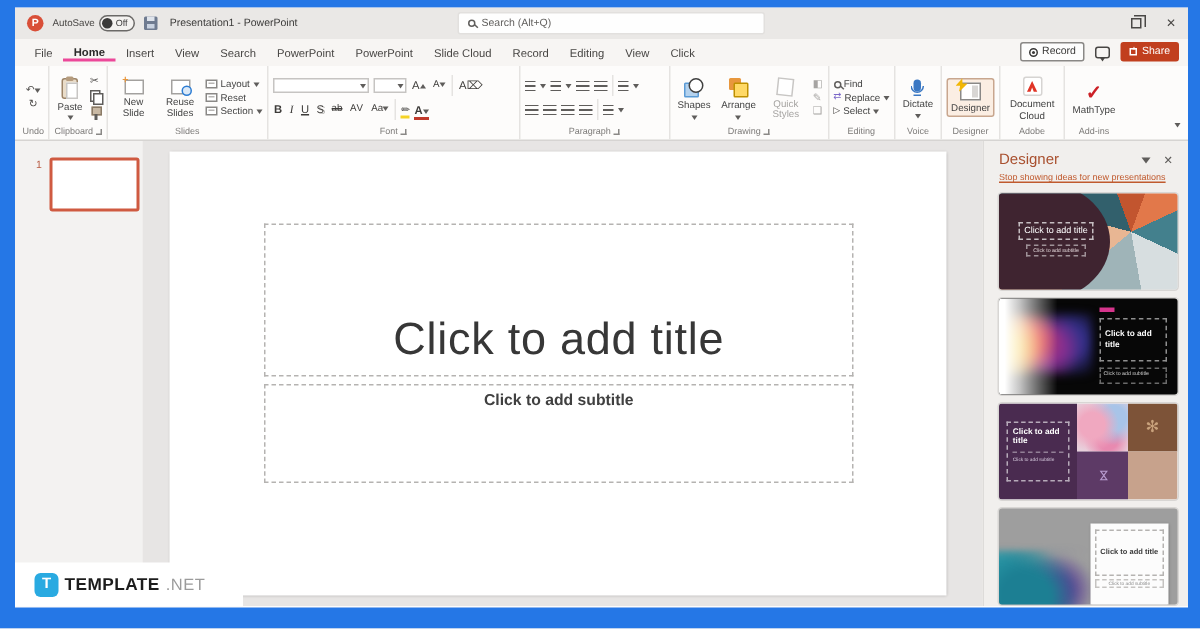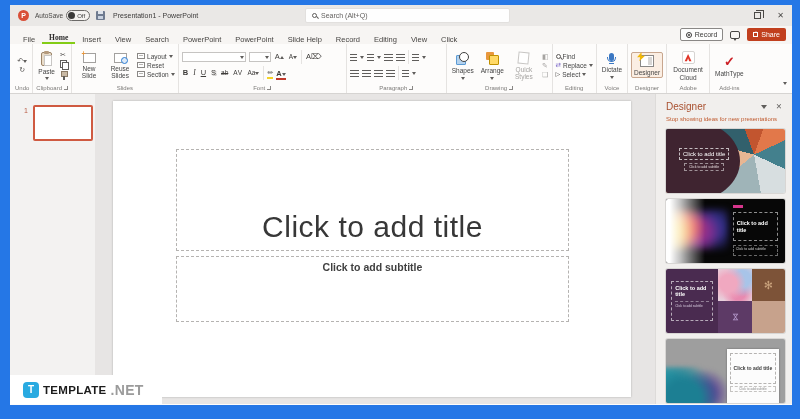--- a/index.html
+++ b/index.html
@@ -21,23 +21,23 @@
   .doc-title { font-size:7px; color:#3b3a39; margin-left:2px; }
   .searchbox { position:absolute; left:295px; top:3px; width:205px; height:15px; background:#fefefe; border:1px solid #e2e0de; border-radius:2px; display:flex; align-items:center; gap:4px; padding-left:6px; font-size:7px; color:#615f5d; }
   .mag { width:5px; height:5px; border:1px solid #5f5d5b; border-radius:50%; position:relative; flex:none; }
   .mag:after { content:""; position:absolute; width:3px; height:1px; background:#5f5d5b; right:-3px; bottom:-1px; transform:rotate(45deg); }
   .winctl { position:absolute; right:8px; top:0; height:21px; display:flex; align-items:center; gap:16px; }
   .restore { width:7px; height:7px; border:1px solid #4a4846; position:relative; }
   .restore:before { content:""; position:absolute; left:1px; top:-3px; width:7px; height:7px; border-top:1px solid #4a4846; border-right:1px solid #4a4846; }
   .closex { font-size:8px; color:#4a4846; line-height:1; }
 
   
-  .tabrow { position:relative; height:18px; background:#f7f5f3; display:flex; align-items:flex-end; padding-left:6px; }
+  .tabrow { position:relative; height:18px; background:#f7f5f3; display:flex; align-items:center; padding-left:6px; }
   .tab { display:flex; align-items:center; padding:0 7px; font-size:7.5px; color:#484644; }
-  .tab.active { color:#2b2a29; font-weight:bold; border-bottom:2px solid #84cc16;font-family:Liberation Serif, serif; }
+  .tab.active { color:#2b2a29; font-weight:bold; border-bottom:2px solid #ec4899; }
   .tabrow-right { position:absolute; right:6px; top:2px; display:flex; align-items:center; gap:7px; }
   .record-btn { display:flex; align-items:center; gap:3px; border:1px solid #8a8886; border-radius:2px; background:#fdfdfd; height:13px; padding:0 5px; font-size:7px; color:#3b3a39; }
   .rec-dot { width:6px; height:6px; border:1px solid #3b3a39; border-radius:50%; position:relative; }
   .rec-dot:after { content:""; position:absolute; left:1px; top:1px; width:2px; height:2px; border-radius:50%; background:#3b3a39; }
   .cmt { width:10px; height:8px; border:1px solid #484644; border-radius:2px; position:relative; }
   .cmt:after { content:""; position:absolute; left:2px; bottom:-3px; border-left:2px solid transparent; border-right:2px solid transparent; border-top:3px solid #484644; }
   .share-btn { display:flex; align-items:center; gap:3px; background:#c13f1e; border-radius:2px; height:13px; padding:0 6px; font-size:7px; color:#fff; }
   .shr { width:5px; height:5px; border:1px solid #fff; position:relative; }
   .shr:after { content:""; position:absolute; left:1px; top:-2px; border-left:1.5px solid transparent; border-right:1.5px solid transparent; border-bottom:2px solid #fff; }
 
@@ -159,21 +159,21 @@
                radial-gradient(circle at 58% 66%, #5a3f93 0 18%, transparent 48%),
                radial-gradient(circle at 8% 58%, #2a9aa8 0 22%, transparent 52%); }
   .t4card { position:absolute; right:5%; top:16%; width:44%; height:86%; background:#fcfcfc; box-shadow:0 0 2px rgba(0,0,0,.35); padding:4px 3px 2px; }
   .t4in { border:1px dashed #b5b3b1; height:62%; display:flex; align-items:center; justify-content:center; text-align:center; font-size:5px; font-weight:bold; color:#3a3a3a; line-height:1.3; padding:1px; }
   .t4sub { border:1px dashed #c5c3c1; margin-top:2px; font-size:3.2px; color:#8a8a8a; text-align:center; white-space:nowrap; overflow:hidden; }
 
   
   .wm { position:absolute; left:0; top:370px; width:152px; height:29px; background:#fff; display:flex; align-items:center; gap:4px; padding-left:13px; z-index:20; }
   .wm-logo { width:16px; height:16px; border-radius:4px; background:#29aae1; color:#fff; font-size:10px; font-weight:bold; display:flex; align-items:center; justify-content:center; }
   .wm-bold { font-size:11.5px; font-weight:800; color:#1c1c1c; letter-spacing:.3px; }
-  .wm-gray { font-size:14px; font-weight:700; color:#9b9b9b; letter-spacing:.3px; }
+  .wm-gray { font-size:11px; font-weight:400; color:#9b9b9b; letter-spacing:.3px; }
 </style>
 </head>
 <body>
 
 <div class="stage">
   <div class="app">
 
     <div class="titlebar">
       <div class="ppt-logo">
           <span>P</span>
@@ -198,21 +198,21 @@
     </div>
 
     <div class="tabrow">
       <div class="tab">File</div>
       <div class="tab active">Home</div>
       <div class="tab">Insert</div>
       <div class="tab">View</div>
       <div class="tab">Search</div>
       <div class="tab">PowerPoint</div>
       <div class="tab">PowerPoint</div>
-      <div class="tab">Slide Help</div>
+      <div class="tab">Slide Cloud</div>
       <div class="tab">Record</div>
       <div class="tab">Editing</div>
       <div class="tab">View</div>
       <div class="tab">Click</div>
       <div class="tabrow-right">
         <div class="record-btn">
           <span class="rec-dot"></span>
           <span>Record</span>
         </div>
         <div class="cmt"></div>

